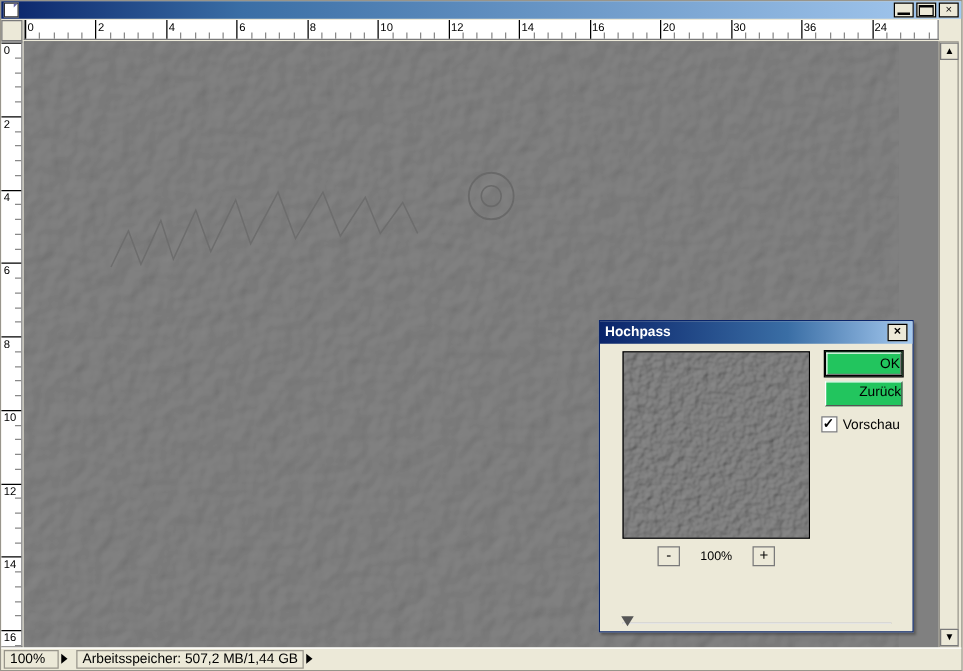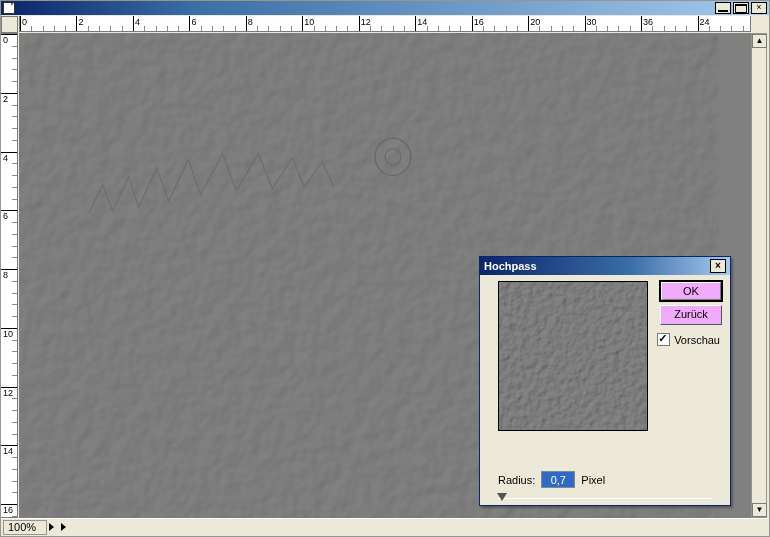--- a/index.html
+++ b/index.html
@@ -55,21 +55,21 @@
   .zbtn{display:inline-block;width:18px;height:16px;border:1px solid #7a7a7a;background:#ece9d8;text-align:center;line-height:13px;font-size:12px;vertical-align:middle;cursor:pointer;}
   .zpct{display:inline-block;min-width:40px;text-align:center;vertical-align:middle;font-size:10px;margin:0 6px;}
   .radius-row{position:absolute;left:18px;top:196px;display:flex;align-items:center;}
   .radius-row label{margin-right:6px;}
   .radius-input{width:34px;height:17px;border:1px solid #7a8a99;background:#fff;color:#000;text-align:center;padding:1px;}
   .radius-input.selected{background:#316ac5;color:#fff;}
   .radius-unit{margin-left:6px;}
   .slider{position:absolute;left:18px;top:218px;width:215px;height:12px;}
   .slider-track{position:absolute;left:0;right:0;top:5px;height:1px;background:#7a7a7a;border-bottom:1px solid #fff;}
   .slider-thumb{position:absolute;top:0;width:0;height:0;border-left:5px solid transparent;border-right:5px solid transparent;border-top:8px solid #555;cursor:pointer;}
-  .dlg-btn{position:absolute;right:8px;width:62px;height:20px;background:#f0abfc;border:1px solid #000;border-top-color:#fff;border-left-color:#fff;border-right-color:#555;border-bottom-color:#555;cursor:pointer;text-align:center;line-height:17px;font-size:11px;}
+  .dlg-btn{position:absolute;right:8px;width:62px;height:20px;background:#22c55e;border:1px solid #000;border-top-color:#fff;border-left-color:#fff;border-right-color:#555;border-bottom-color:#555;cursor:pointer;text-align:right;line-height:17px;font-size:11px;}
   .btn-ok{top:6px;border:1px solid #000;outline:1px solid #000;}
   .btn-ok-inner{border:1px solid #fff;border-right-color:#777;border-bottom-color:#777;height:100%;line-height:16px;}
   .btn-cancel{top:30px;}
   .chk-row{position:absolute;right:10px;top:58px;display:flex;align-items:center;}
   .chk{width:13px;height:13px;border:1px solid #7a7a7a;background:#fff;margin-right:4px;position:relative;}
   .chk.checked:after{content:"✓";position:absolute;left:0;top:-2px;font-size:11px;font-weight:bold;color:#000;}
 </style>
 </head>
 <body>
 
@@ -246,20 +246,21 @@
   </div>
 
   <div class="scroll-v">
     <div class="sb-btn" style="position:absolute;top:0;left:0;">▲</div>
     <div class="sb-btn" style="position:absolute;bottom:0;left:0;">▼</div>
   </div>
 
   <div class="statusbar">
     <div class="status-pane zoom">100%</div>
     <div class="status-tri"></div>
+    <div class="status-pane" style="flex:0 0 auto;">Arbeitsspeicher: 507,2 MB/1,44 GB</div>
     <div class="status-tri"></div>
   </div>
 
   <div class="dialog">
     <div class="dlg-title">
       <span>Hochpass</span>
       <span class="spacer"></span>
       <span class="dlg-close">×</span>
     </div>
     <div class="dlg-body">
@@ -271,26 +272,26 @@
                 <feTurbulence type="fractalNoise" baseFrequency="0.15" numOctaves="2" result="n"></feTurbulence>
                 <feDiffuseLighting in="n" lighting-color="#888" surfaceScale="1.4">
                   <feDistantLight azimuth="45" elevation="55"></feDistantLight>
                 </feDiffuseLighting>
               </filter>
           </defs>
           <rect width="150" height="150" fill="#808080" filter="url(#emb2)"></rect>
         </svg>
       </div>
 
-
-      <div class="radius-row">
-        <label>Radius:</label>
-        <input class="radius-input selected" value="0,7" style="">
-        <span class="radius-unit">Pixel</span>
-      </div>
+      <div class="zoom-row">
+        <span class="zbtn">-</span>
+        <span class="zpct">100%</span>
+        <span class="zbtn">+</span>
+      </div>
+
 
       <div class="slider">
         <div class="slider-track"></div>
         <div class="slider-thumb" id="sliderThumb" style="left: -0.7px;"></div>
       </div>
 
       <div class="dlg-btn btn-ok">
         <div class="btn-ok-inner">OK</div>
       </div>
       <div class="dlg-btn btn-cancel">Zurück</div>

